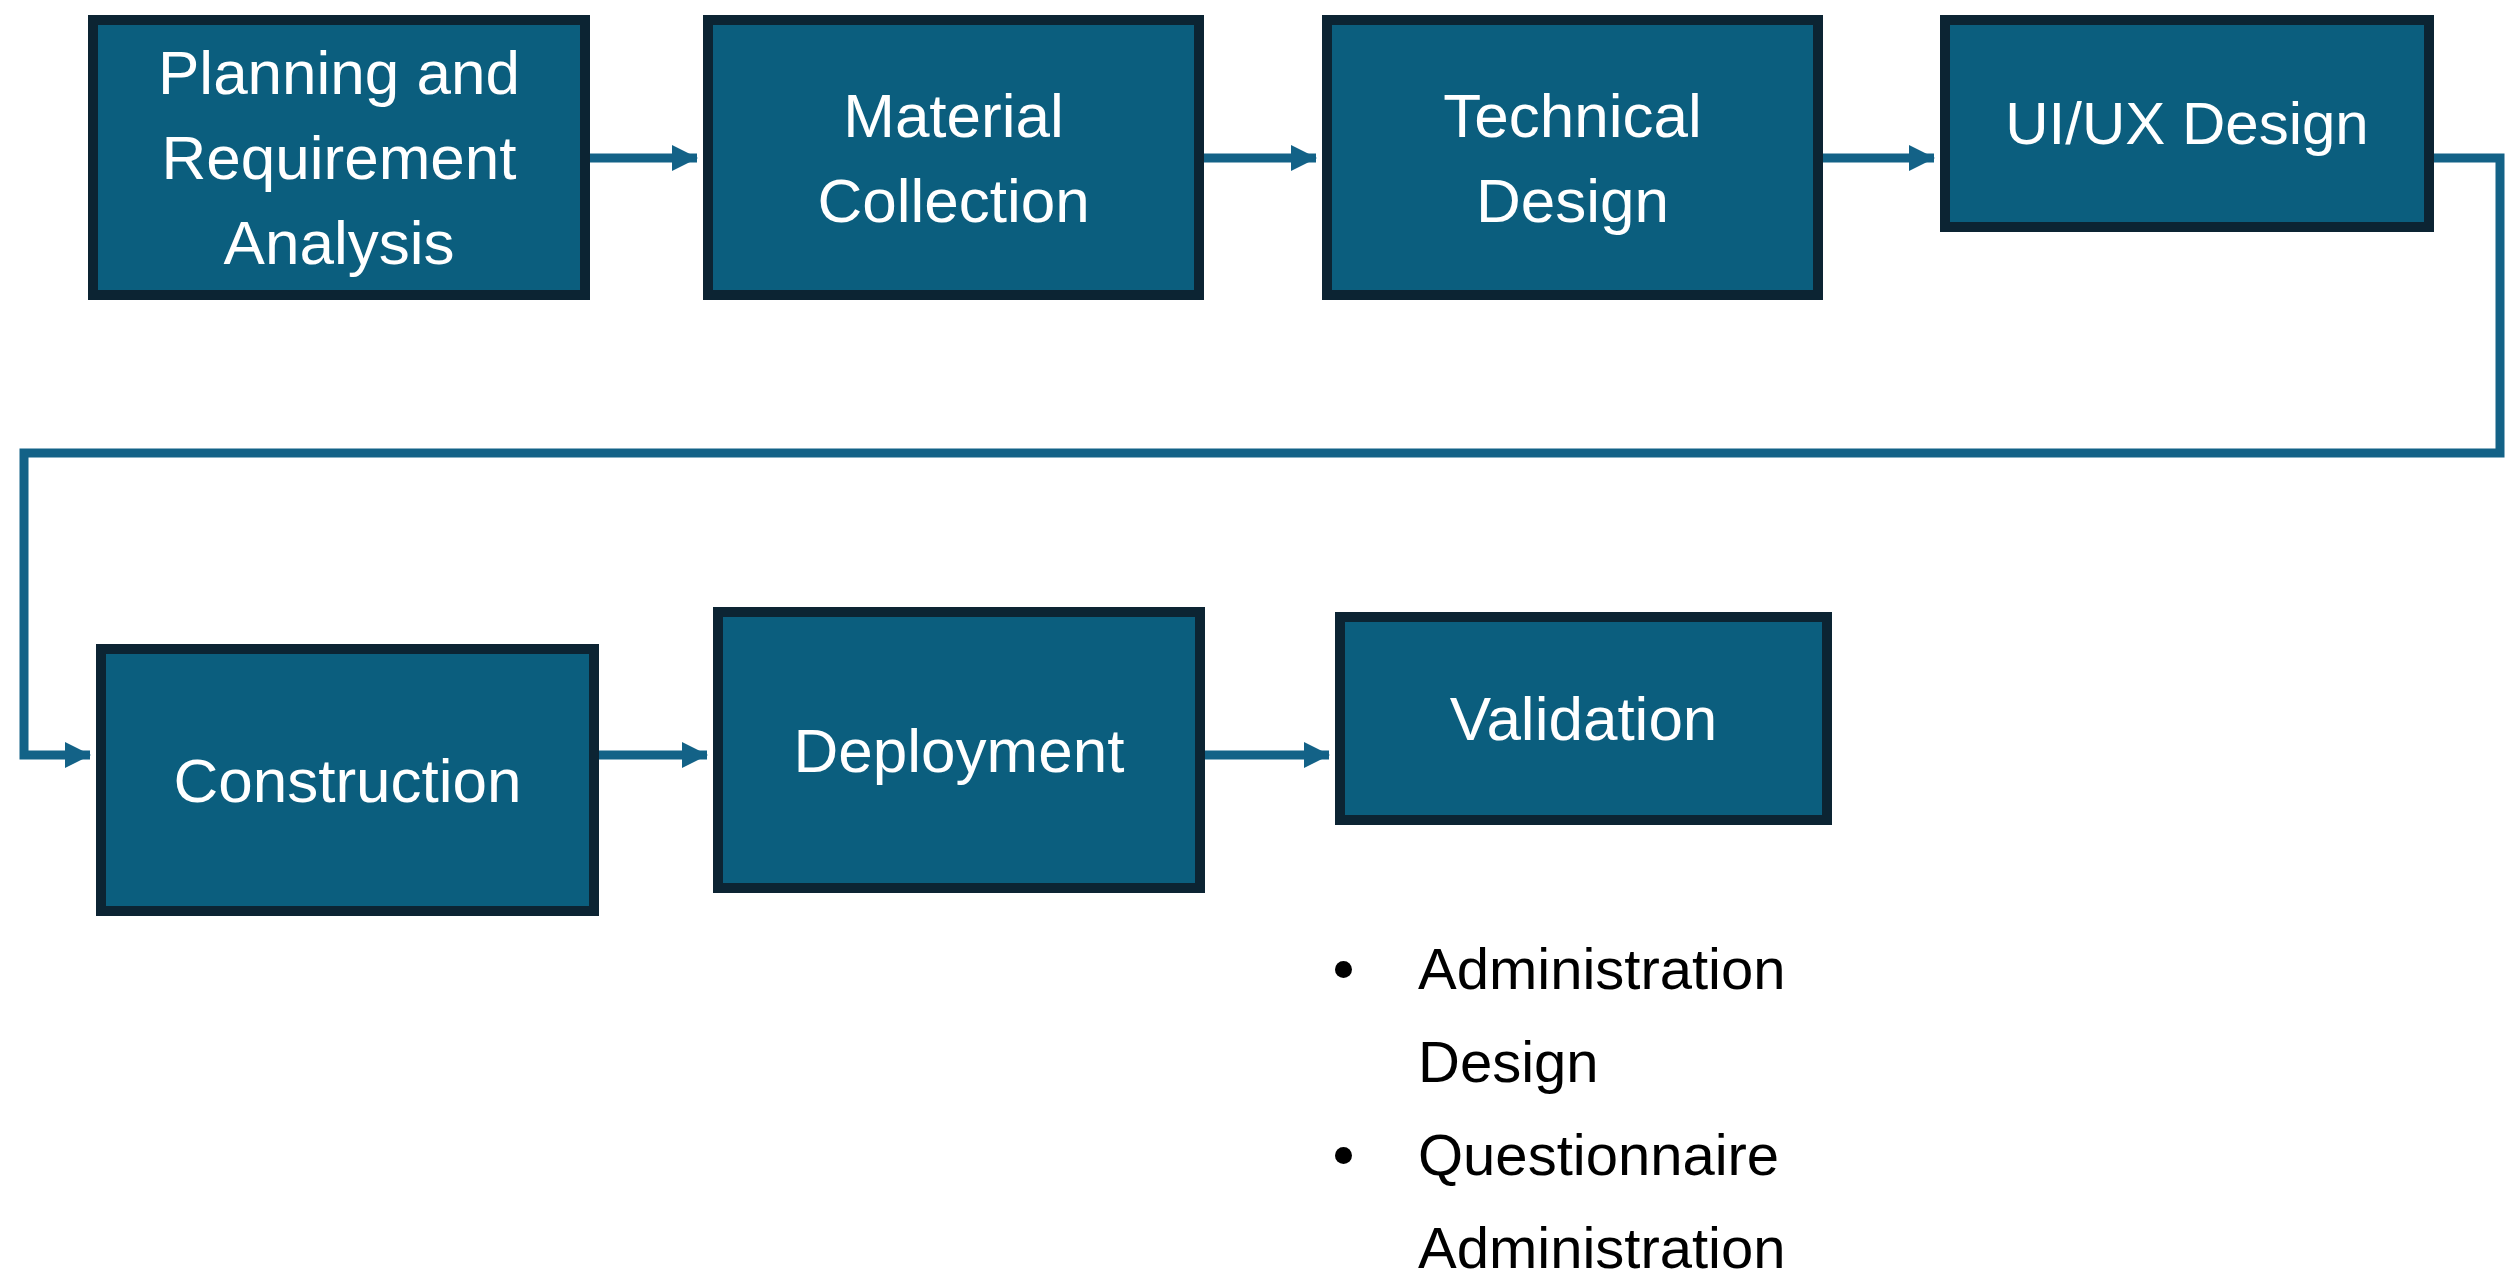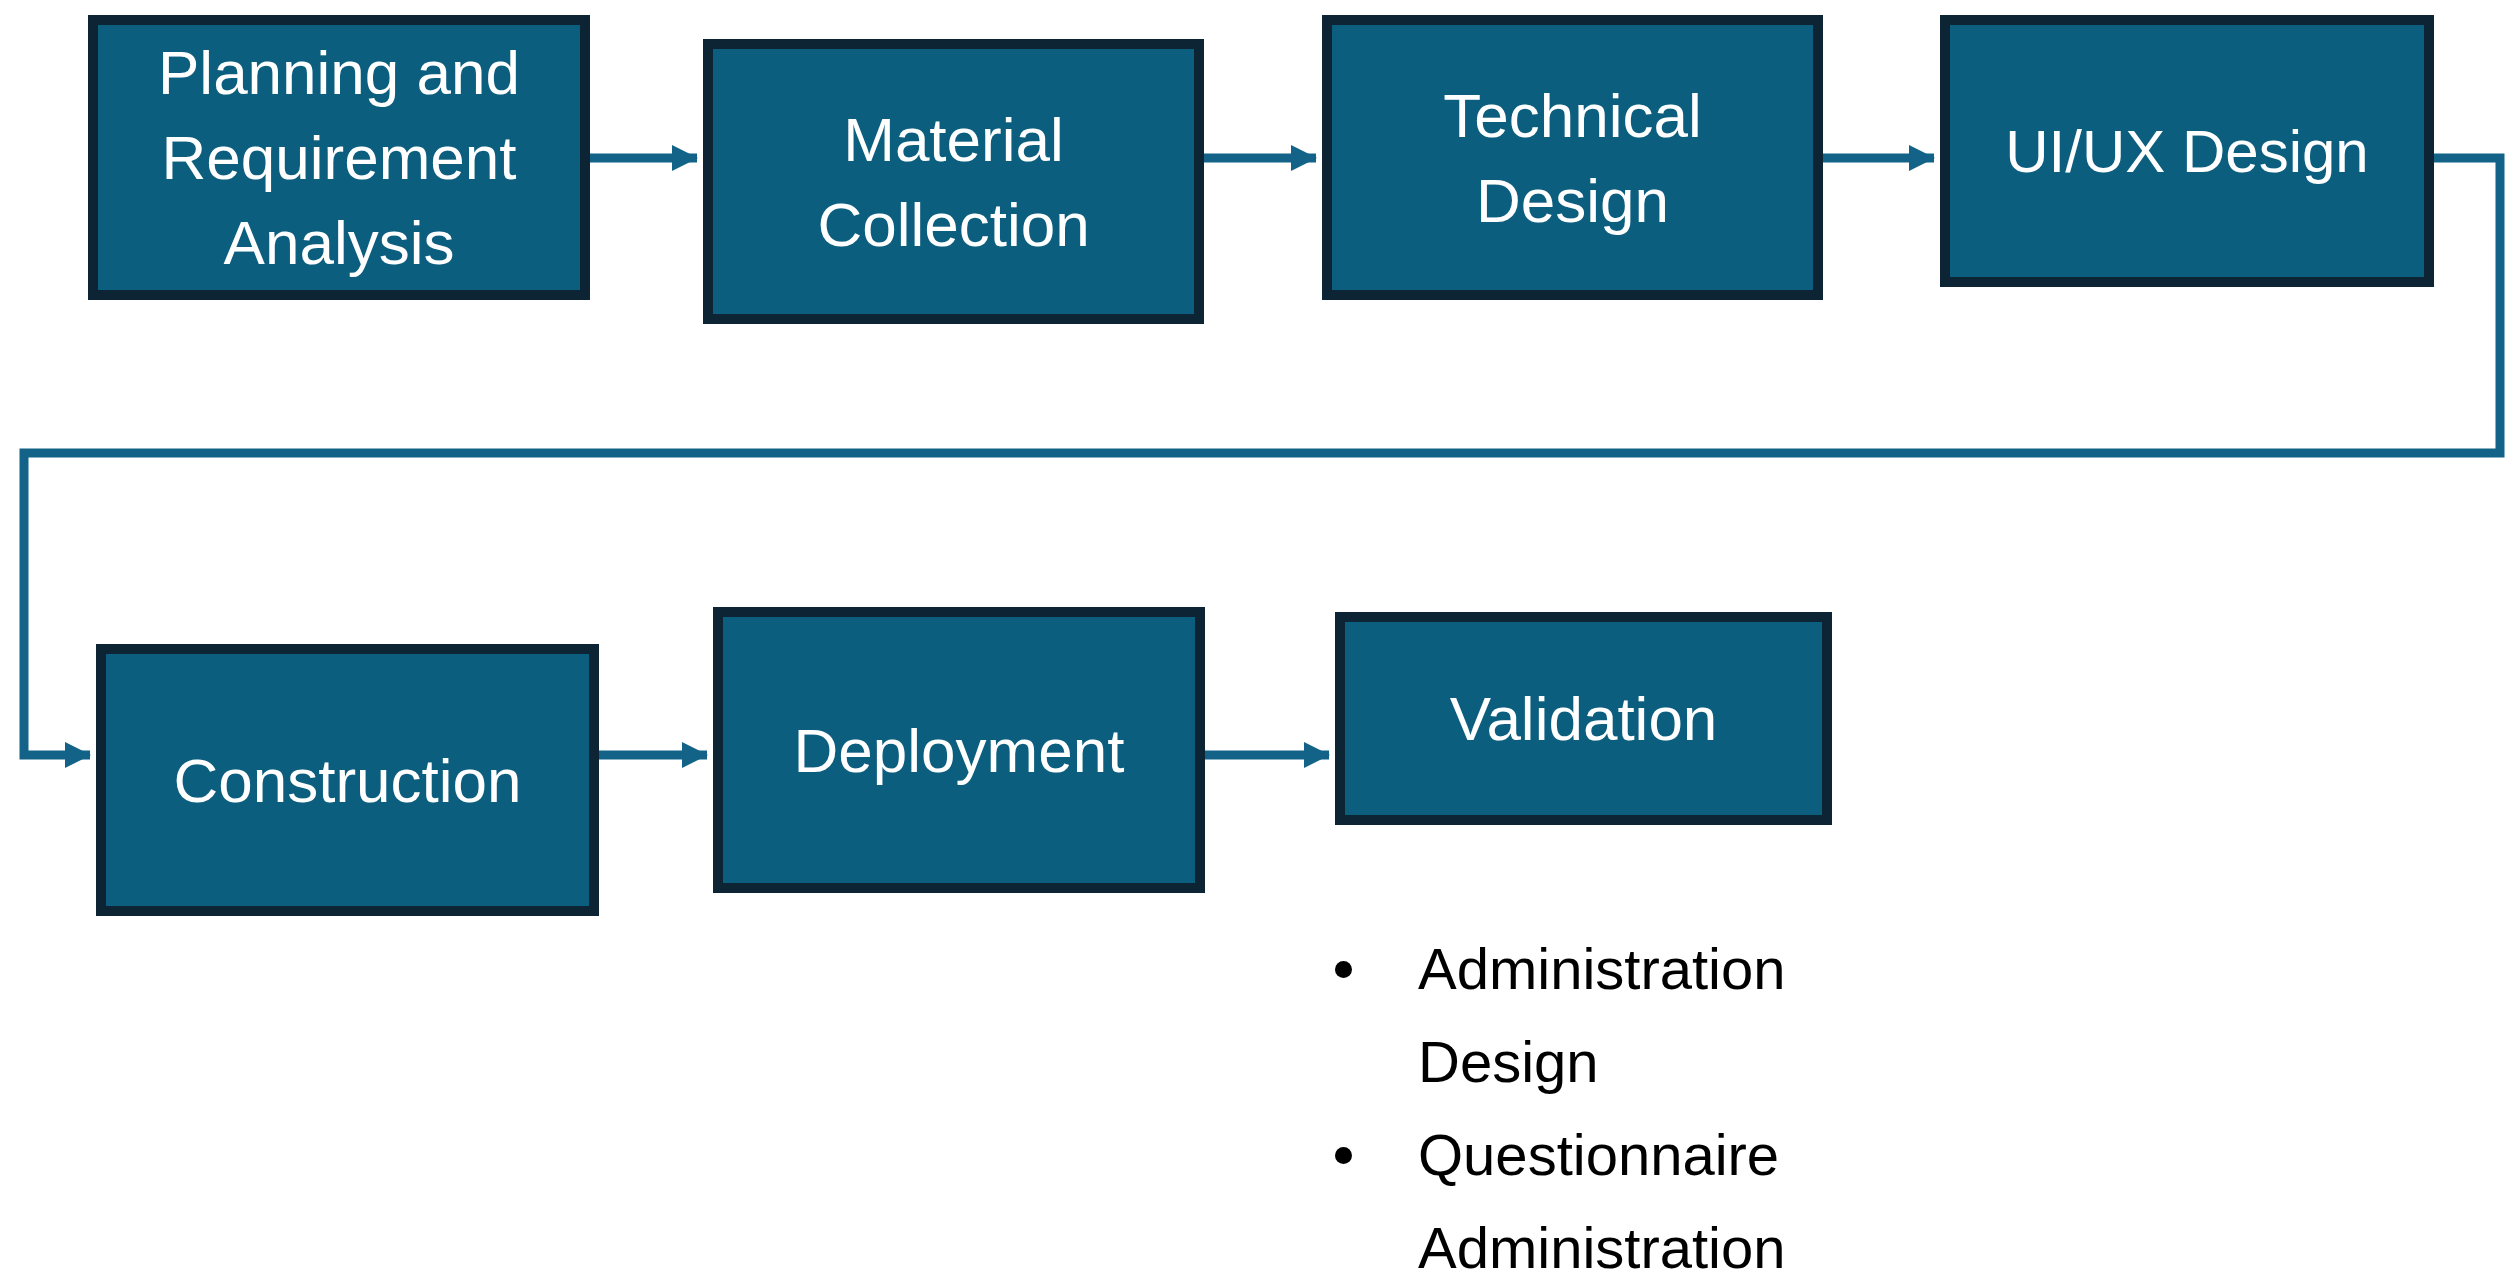--- a/index.html
+++ b/index.html
@@ -45,23 +45,23 @@
     color:var(--node-text);
     display:flex;
     align-items:center;
     justify-content:center;
     text-align:center;
     font-size:62px;
     line-height:85px;
     padding:0 18px;
   }
   .node-planning     {left:88px;  top:15px;  width:502px; height:285px;text-align:center;}
-  .node-material     {left:703px; top:15px;  width:501px; height:285px;margin-top:24px;}
+  .node-material     {left:703px; top:15px;  width:501px; height:285px;}
   .node-technical    {left:1322px;top:15px;  width:501px; height:285px;justify-content:center;}
-  .node-uiux         {left:1940px;top:15px;  width:494px; height:272px; font-size:60px;}
+  .node-uiux         {left:1940px;top:15px;  width:494px; height:217px; font-size:60px;}
   .node-construction {left:96px;  top:644px; width:503px; height:272px;}
   .node-deployment   {left:713px; top:607px; width:492px; height:286px;text-align:right;}
   .node-validation   {left:1335px;top:612px; width:497px; height:213px;}
   .details{
     position:absolute;
     left:1332px;
     top:922px;
     width:532px;
     margin:0;
     padding:0;

